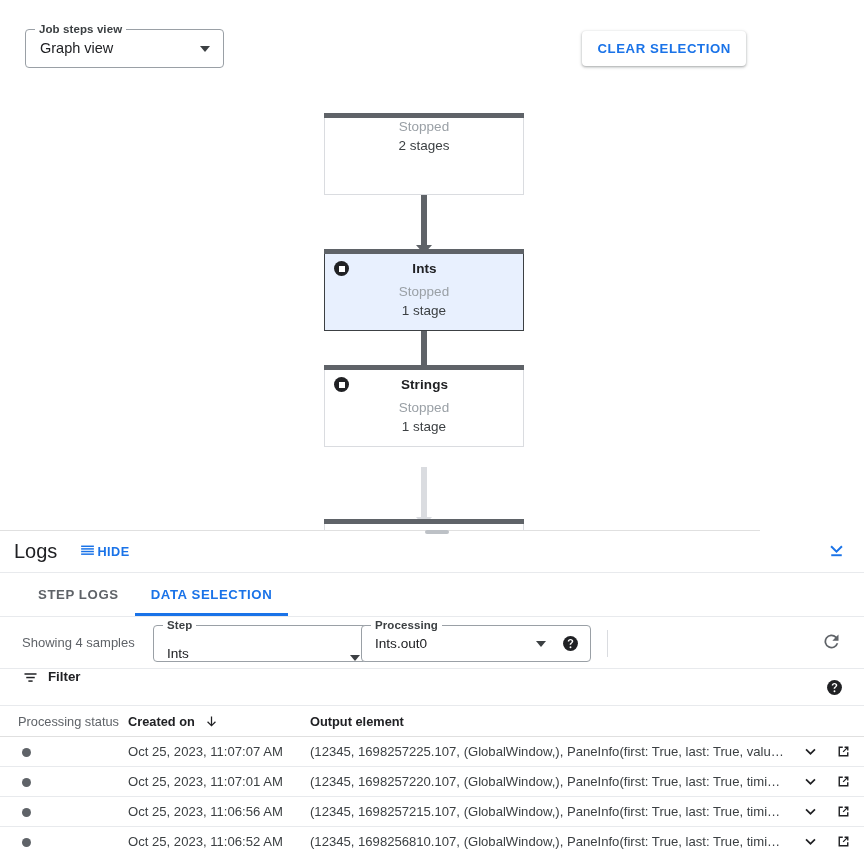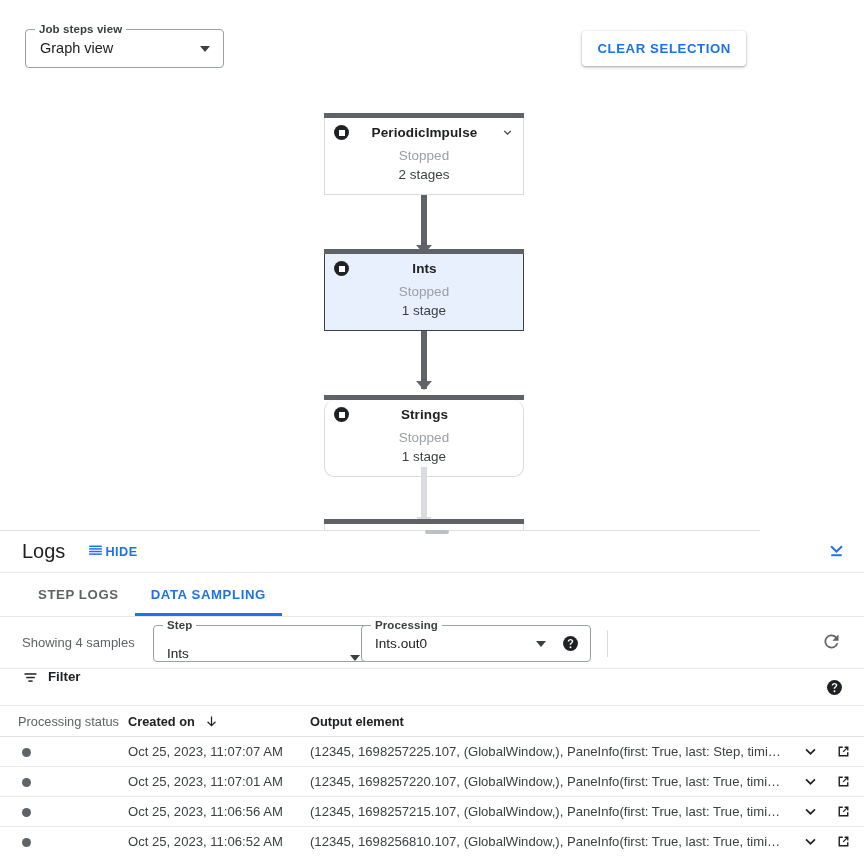--- a/index.html
+++ b/index.html
@@ -118,21 +118,21 @@
     border-radius: 2px; background: #bdc1c6; cursor: row-resize; z-index: 5;
   }
 
   
   #logs-panel {
     position: absolute; left: 0; top: 531px; width: 864px; height: 325px;
     background: #fff;
   }
   #logs-header {
     position: relative; height: 42px; display: flex; align-items: center;
-    padding-left: 22px; border-bottom: 1px solid #e8eaed;
+    padding-left: 14px; border-bottom: 1px solid #e8eaed;
   }
   #logs-title { font-size: 20px; color: #202124; letter-spacing: 0; }
   #hide-button {
     display: flex; align-items: center; gap: 1px; margin-left: 22px;
     color: #1a73e8; font-size: 12.7px; font-weight: bold; letter-spacing: .5px;
     background: none; border: none; cursor: pointer;
     font-family: "Liberation Sans", sans-serif;
   }
   #collapse-panel-button {
     position: absolute; right: 16px; top: 9px; width: 24px; height: 24px;
@@ -248,29 +248,20 @@
       <span class="value">Graph view</span>
       <span class="caret"></span>
     </div>
 
     <button id="clear-selection">CLEAR SELECTION</button>
 
     <div id="graph-canvas">
 
       <div class="node" style="top:118px;height:77px;">
         <div class="topbar"></div>
-        <div class="node-header">
-          <span class="stop-icon"></span>
-          <span class="node-title">PeriodicImpulse</span>
-          <span class="node-chev">
-            <svg width="15" height="15" viewBox="0 0 24 24">
-                <path d="M7.4 8.6 12 13.2l4.6-4.6L18 10l-6 6-6-6z" fill="#3c4043"></path>
-              </svg>
-          </span>
-        </div>
         <div class="node-status">Stopped</div>
         <div class="node-stages">2 stages</div>
       </div>
 
       <div class="edge" style="top:195px;height:58px;">
         <span class="arrow"></span>
       </div>
 
       <div class="node selected" style="top:254px;height:77px;">
         <div class="topbar"></div>
@@ -284,21 +275,21 @@
           </span>
         </div>
         <div class="node-status">Stopped</div>
         <div class="node-stages">1 stage</div>
       </div>
 
       <div class="edge" style="top:331px;height:58px;">
         <span class="arrow"></span>
       </div>
 
-      <div class="node" style="top:400px;height:77px;border-radius:10px;">
+      <div class="node" style="top:370px;height:77px;">
         <div class="topbar"></div>
         <div class="node-header">
           <span class="stop-icon"></span>
           <span class="node-title">Strings</span>
           <span class="node-chev empty">
             <svg width="15" height="15" viewBox="0 0 24 24">
                 <path d="M7.4 8.6 12 13.2l4.6-4.6L18 10l-6 6-6-6z" fill="#3c4043"></path>
               </svg>
           </span>
         </div>
@@ -339,21 +330,21 @@
           <svg width="21" height="21" viewBox="0 0 24 24">
             <path d="M6.6 6.3 12 11.7l5.4-5.4 1.6 1.6-7 7-7-7z" fill="#1a73e8"></path>
             <rect x="6" y="16.3" width="12" height="2.2" fill="#1a73e8"></rect>
           </svg>
         </span>
       </button>
     </div>
 
     <div id="logs-tabs">
       <button class="tab">STEP LOGS</button>
-      <button class="tab active">DATA SAMPLING</button>
+      <button class="tab active">DATA SELECTION</button>
     </div>
 
     <div id="sampling-controls">
       <span id="showing-samples">Showing 4 samples</span>
 
       <div id="step-select" class="outlined-field">
         <span class="legend">Step</span>
         <span class="value">Ints</span>
         <span class="caret"></span>
       </div>
@@ -417,21 +408,21 @@
         <div class="c-expand"></div>
         <div class="c-open"></div>
       </div>
 
       <div id="rows-host">
   <div class="trow">
     <div class="c-status">
       <span class="status-dot"></span>
     </div>
     <div class="c-created cell-text">Oct 25, 2023, 11:07:07 AM</div>
-    <div class="c-output cell-text">(12345, 1698257225.107, (GlobalWindow,), PaneInfo(first: True, last: Step, timing…</div>
+    <div class="c-output cell-text">(12345, 1698257225.107, (GlobalWindow,), PaneInfo(first: True, last: True, value…</div>
     <div class="c-expand">
       <button class="icon-btn">
         <span>
           <svg width="19" height="19" viewBox="0 0 24 24">
                     <path d="M7.1 8.5 12 13.4l4.9-4.9 1.5 1.6-6.4 6.4-6.4-6.4z" fill="#202124"></path>
                   </svg>
         </span>
       </button>
     </div>
     <div class="c-open">

